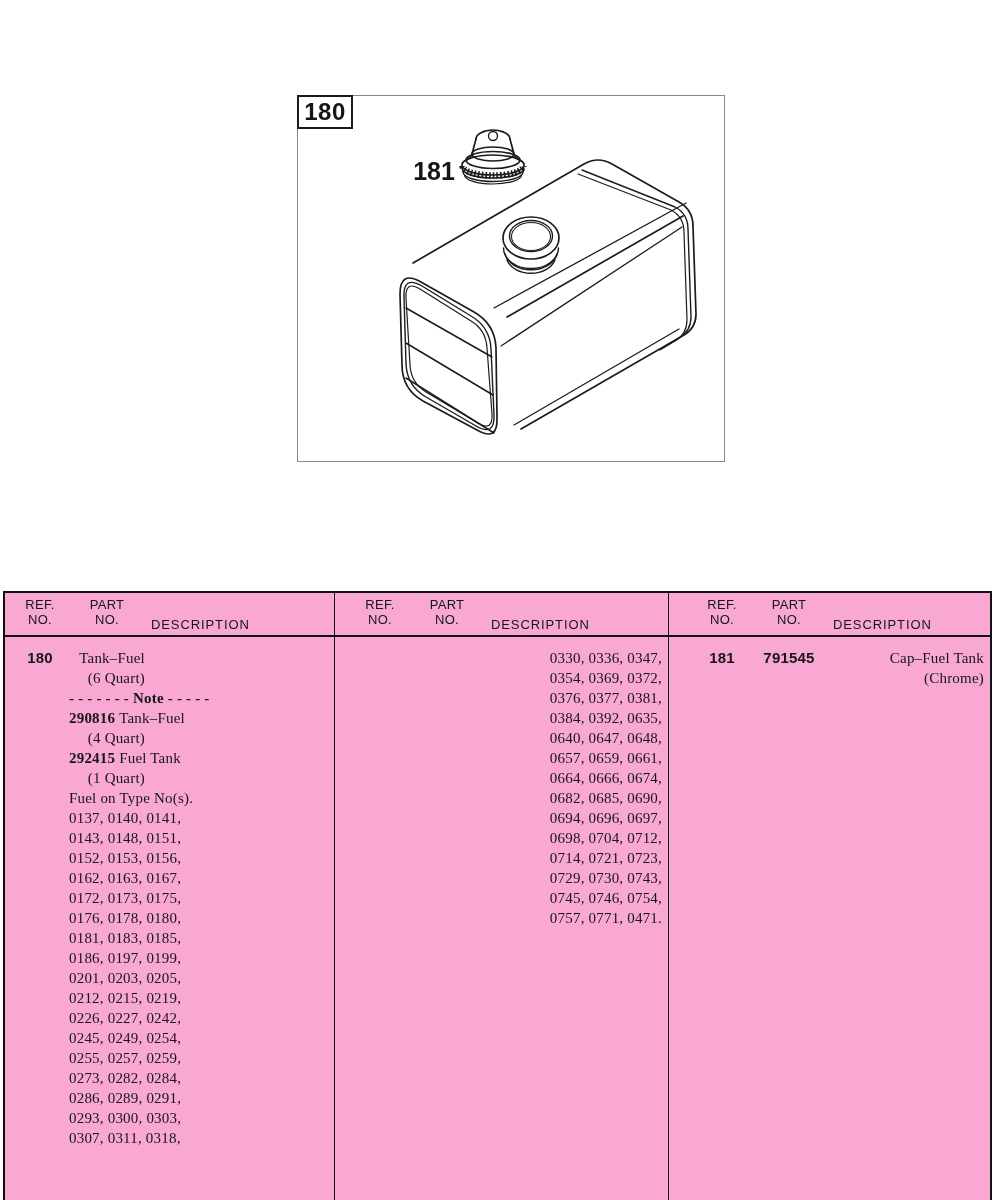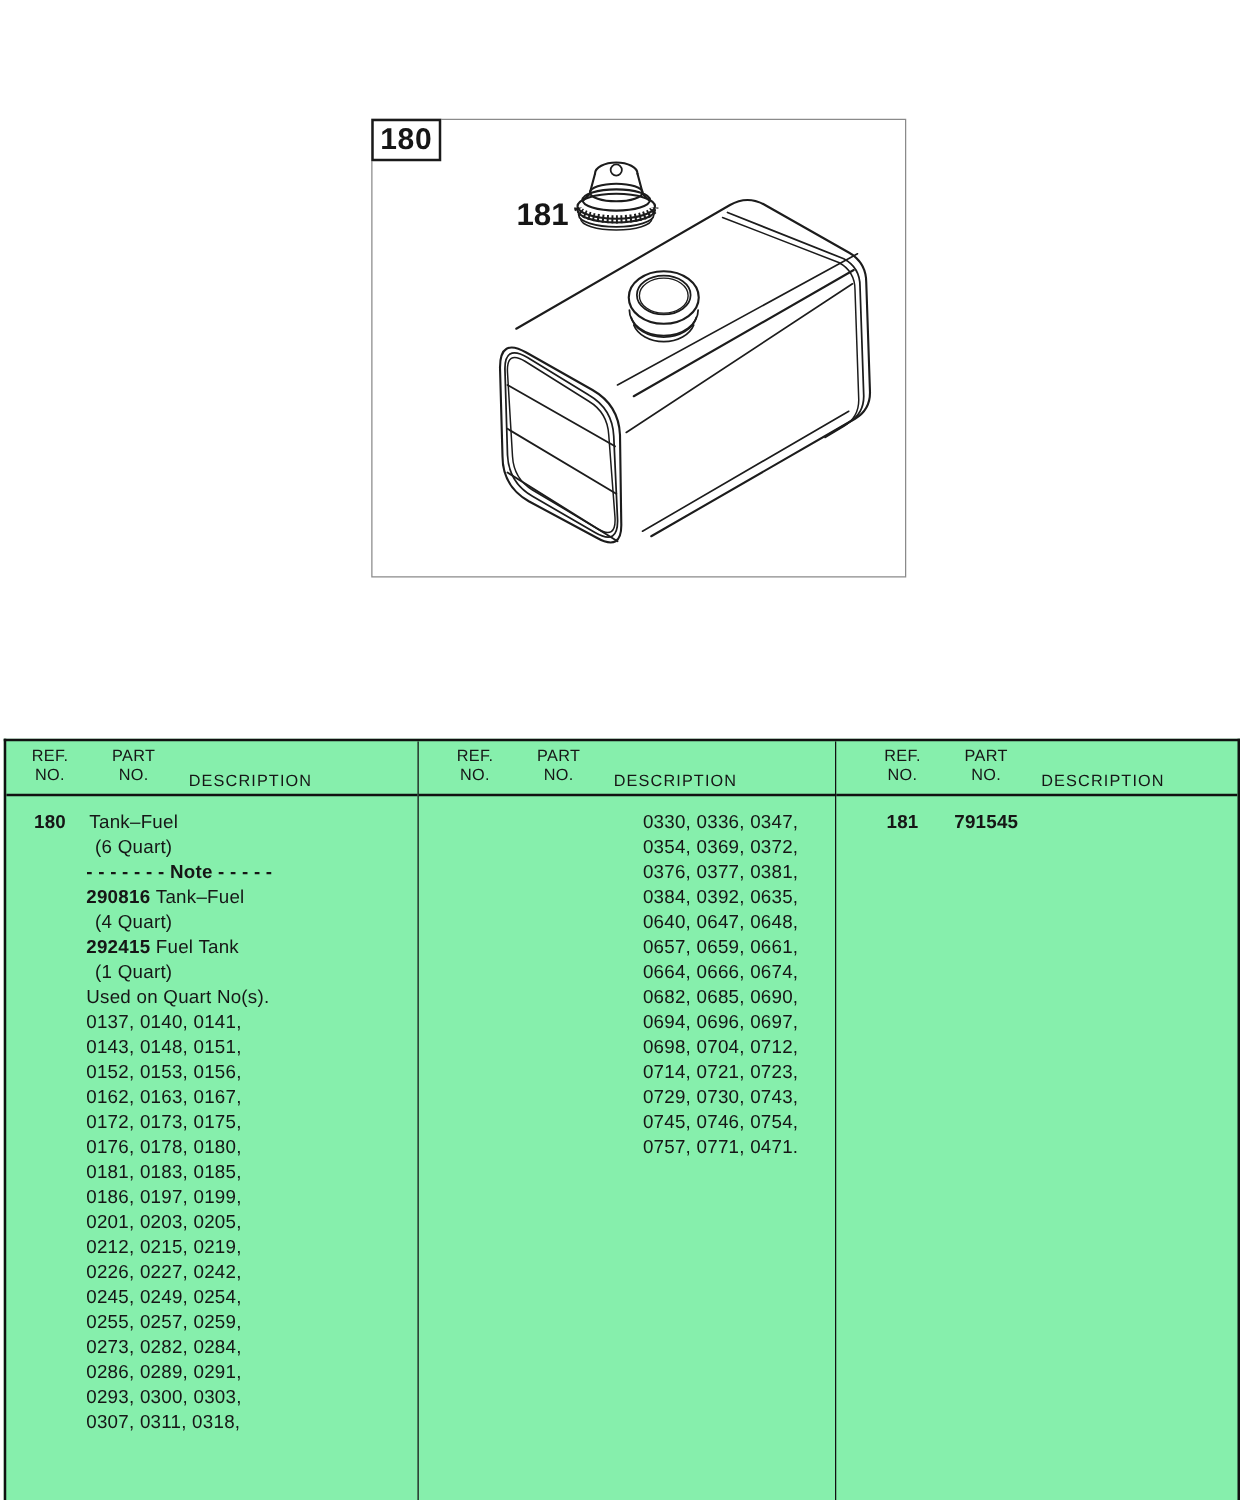--- a/index.html
+++ b/index.html
@@ -21,42 +21,42 @@
     display:flex; align-items:center; justify-content:center;
     font-size:24px; font-weight:bold; letter-spacing:0.5px;
   }
   .diagram-box svg { position:absolute; left:0; top:0; }
 
   
   .parts-table {
     position:absolute; left:3px; top:591px; width:989px; height:609px;
     border-top:2.5px solid #111; border-left:2px solid #111; border-right:2px solid #111;
     display:grid; grid-template-columns:329px 334px 1fr;
-    background:#86efac; overflow:hidden;
+    background:#f9a8d4; overflow:hidden;
   }
   .tsection { display:flex; flex-direction:column; }
   .tsection + .tsection { border-left:1.5px solid #111; }
   .thead {
     height:44px; border-bottom:2.5px solid #111;
     display:grid; grid-template-columns:46px 76px 1fr; column-gap:6px;
     padding:4px 8px 2px 12px; align-items:start;
     font-size:13px; line-height:15px;
   }
   .tsection.s2 .thead, .tsection.s2 .trow { padding-left:22px; }
   .tsection.s3 .thead, .tsection.s3 .trow { padding-left:30px; }
   .h-ref, .h-part { text-align:center; letter-spacing:0.3px; }
   .h-desc { align-self:end; padding-bottom:1px; letter-spacing:0.9px; }
   .tbody { padding-top:11px; flex:1; }
   .trow {
     display:grid; grid-template-columns:46px 76px 1fr; column-gap:6px;
     padding:0 6px 0 12px;
     font-size:15px; line-height:20px; letter-spacing:0.2px;
   }
   .c-ref, .c-part { text-align:center; font-weight:bold; }
-  .c-desc { text-align:center; }
+  .c-desc { text-align:right;font-family:Liberation Serif, serif; }
   .dline { white-space:nowrap; }
   .dline b { font-weight:bold; }
 </style>
 </head>
 <body>
 
 <div class="page">
 
   <div class="diagram-box">
     <svg width="428" height="367" viewBox="0 0 428 367" fill="none" stroke="#1c1c1c" stroke-width="1.7" stroke-linecap="round" stroke-linejoin="round">
@@ -130,21 +130,21 @@
           <div class="trow">
             <div class="c-ref">180</div>
             <div class="c-desc">
               <div class="dline"><span>Tank–Fuel</span></div>
               <div class="dline"><span>(6 Quart)</span></div>
               <div class="dline"><b>- - - - - - - Note - - - - -</b></div>
               <div class="dline"><b>290816 </b><span>Tank–Fuel</span></div>
               <div class="dline"><span>(4 Quart)</span></div>
               <div class="dline"><b>292415 </b><span>Fuel Tank</span></div>
               <div class="dline"><span>(1 Quart)</span></div>
-              <div class="dline"><span>Used on Quart No(s).</span></div>
+              <div class="dline"><span>Fuel on Type No(s).</span></div>
               <div class="dline"><span>0137, 0140, 0141,</span></div>
               <div class="dline"><span>0143, 0148, 0151,</span></div>
               <div class="dline"><span>0152, 0153, 0156,</span></div>
               <div class="dline"><span>0162, 0163, 0167,</span></div>
               <div class="dline"><span>0172, 0173, 0175,</span></div>
               <div class="dline"><span>0176, 0178, 0180,</span></div>
               <div class="dline"><span>0181, 0183, 0185,</span></div>
               <div class="dline"><span>0186, 0197, 0199,</span></div>
               <div class="dline"><span>0201, 0203, 0205,</span></div>
               <div class="dline"><span>0212, 0215, 0219,</span></div>
@@ -205,18 +205,22 @@
         <div class="h-part">
           <div>PART</div>
             <div>NO.</div>
         </div>
         <div class="h-desc">DESCRIPTION</div>
       </div>
       <div class="tbody">
           <div class="trow">
             <div class="c-ref">181</div>
             <div class="c-part">791545</div>
+            <div class="c-desc">
+              <div class="dline"><span>Cap–Fuel Tank</span></div>
+              <div class="dline"><span>(Chrome)</span></div>
+            </div>
           </div>
         </div>
     </div>
 
   </div>
 </div>
 
 </body></html>

